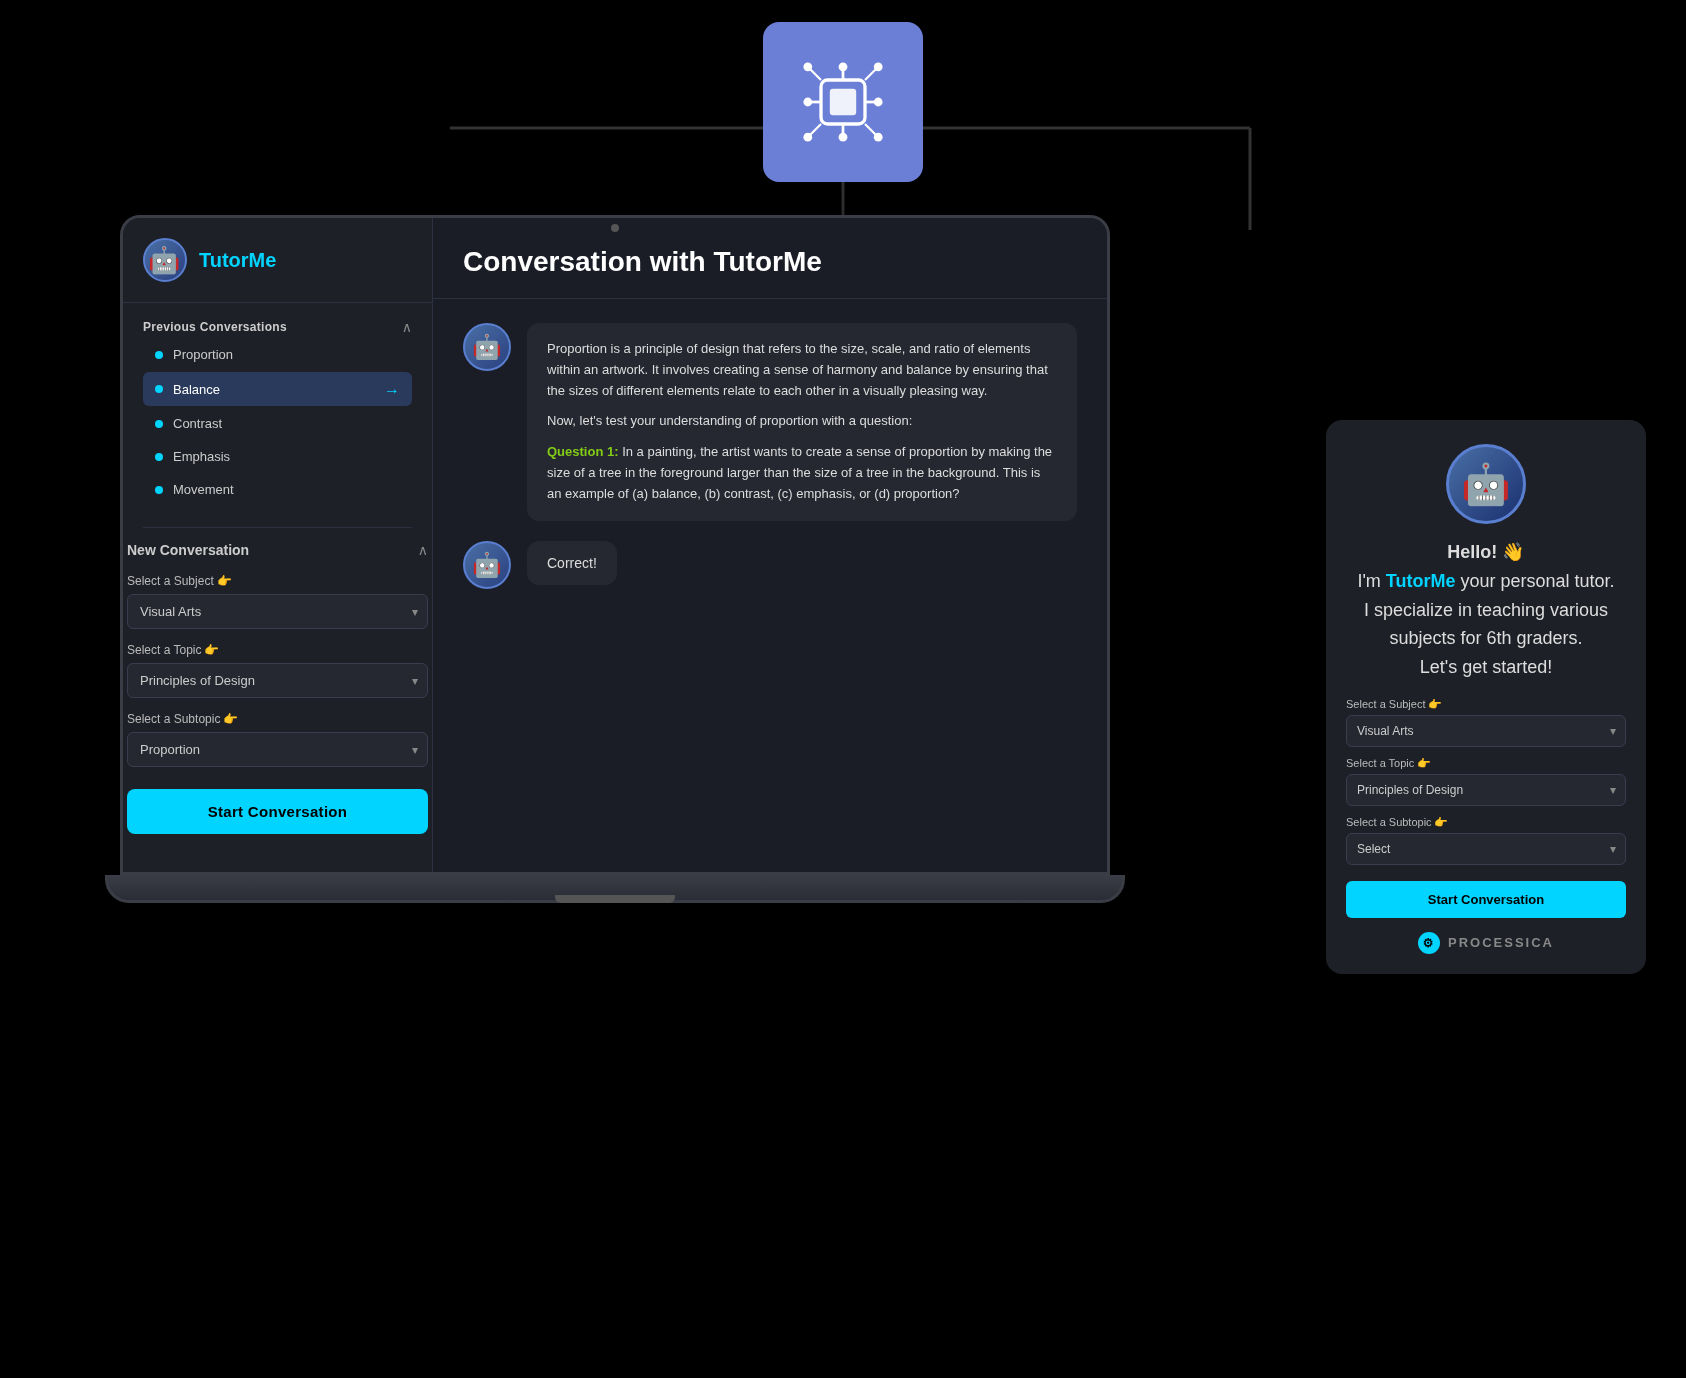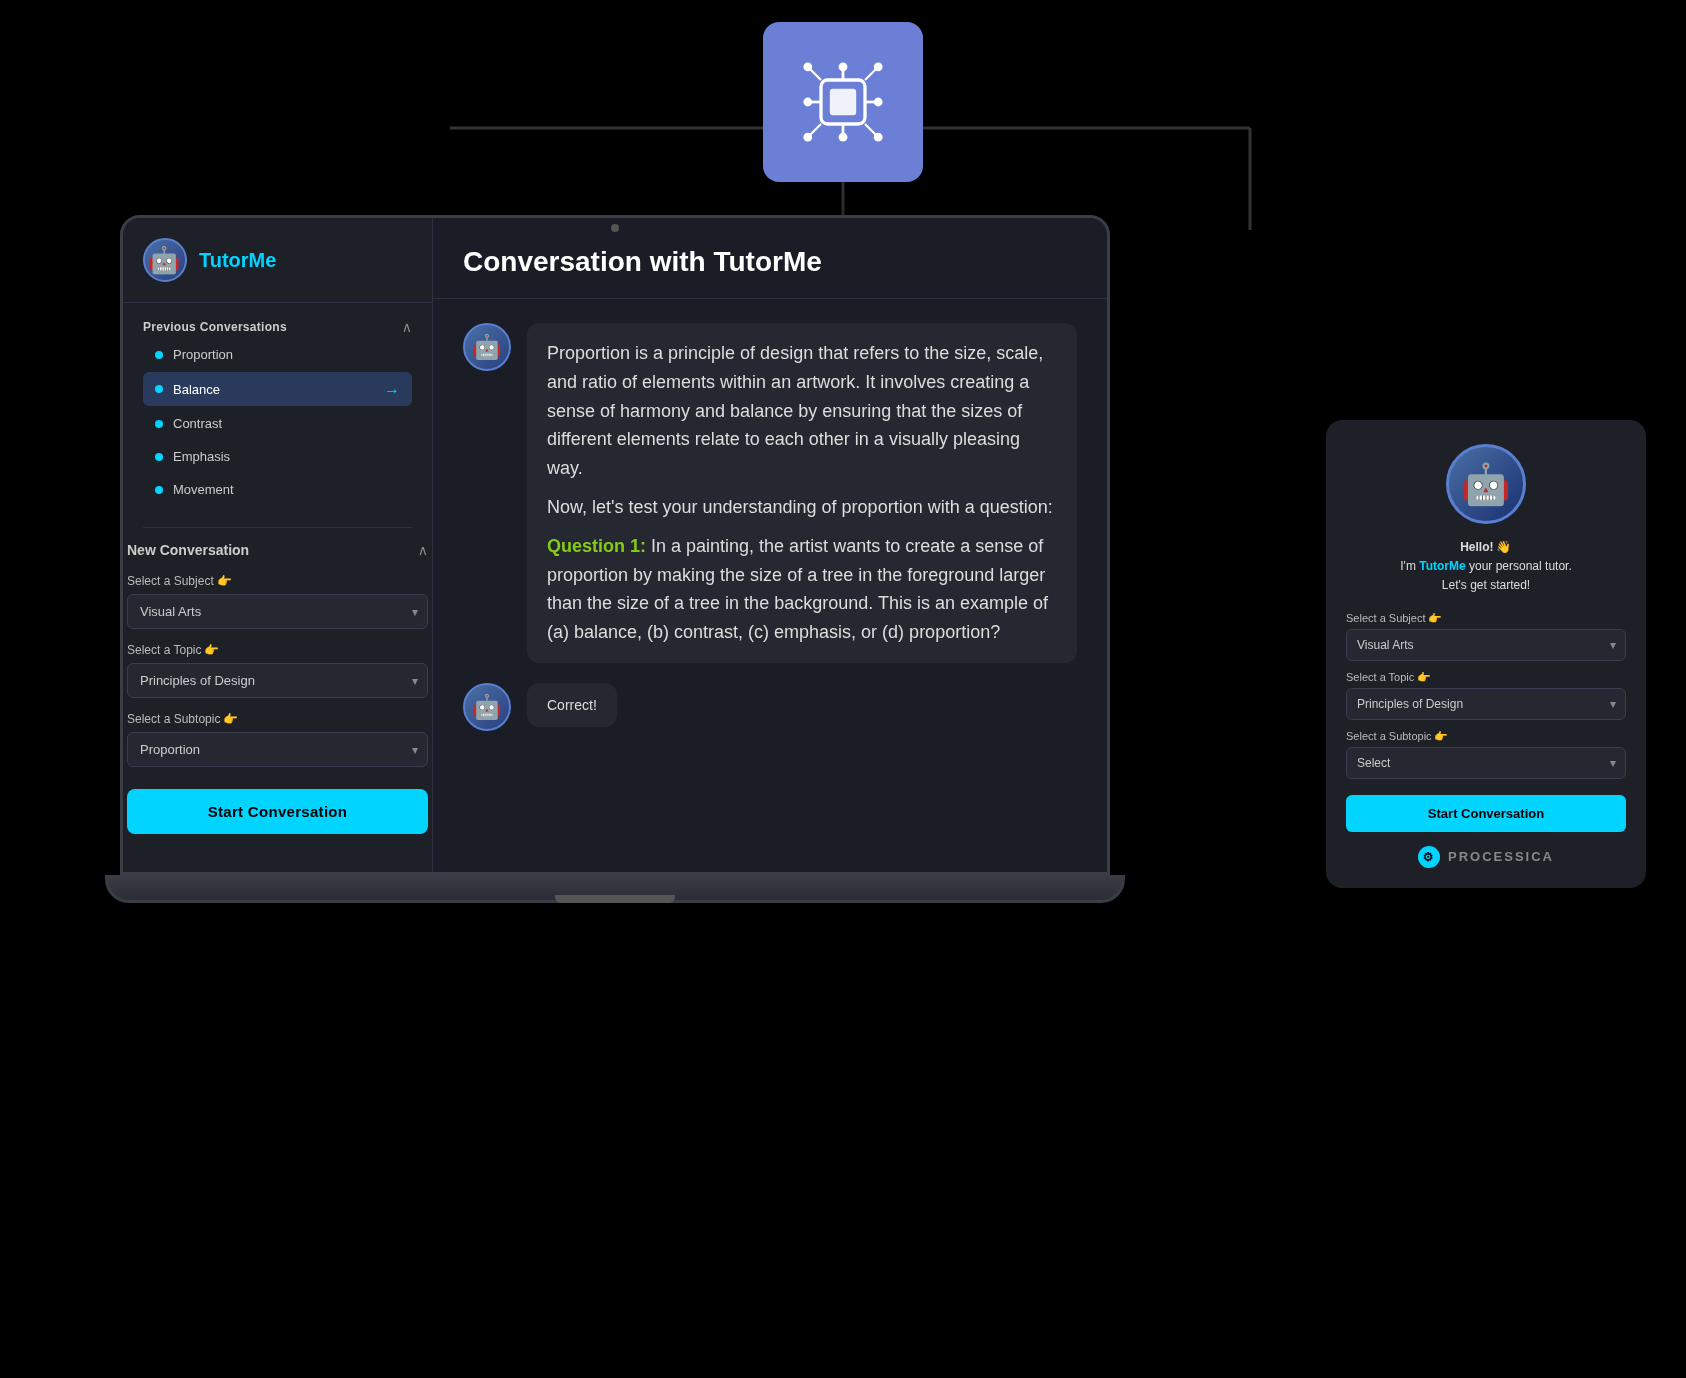--- a/index.html
+++ b/index.html
@@ -307,21 +307,21 @@
       flex-shrink: 0;
       border: 2px solid #5a7fd0;
       overflow: hidden;
     }
 
     .message-bubble {
       background: #252830;
       border-radius: 12px;
       padding: 16px 20px;
       color: #ddd;
-      font-size: 18px;
+      font-size: 13px;
       line-height: 1.6;
       max-width: 580px;
     }
 
     .message-bubble p + p {
       margin-top: 10px;
     }
 
     .message-bubble .question {
       margin-top: 10px;
@@ -362,21 +362,21 @@
       align-items: center;
       justify-content: center;
       font-size: 40px;
       margin: 0 auto 14px;
       border: 3px solid #5a7fd0;
     }
 
     .mobile-greeting {
       text-align: center;
       color: #ddd;
-      font-size: 12px;
+      font-size: 18px;
       line-height: 1.6;
       margin-bottom: 16px;
     }
 
     .mobile-greeting .tutorname {
       color: #00d4ff;
       font-weight: 700;
     }
 
     .mobile-field-label {
@@ -629,20 +629,21 @@
       <span style="font-size:40px;">🤖</span>
     </div>
 
     <div class="mobile-greeting">
       <div><strong>Hello! 👋</strong></div>
       <div>
         <span>I'm </span>
         <span class="tutorname" style="color:#00d4ff;font-weight:700;">TutorMe</span>
         <span> your personal tutor.</span>
       </div>
+      <div>I specialize in teaching various subjects for 6th graders.</div>
       <div>Let's get started!</div>
     </div>
 
     <div class="mobile-field-group">
       <div class="mobile-field-label">Select a Subject 👉</div>
       <div class="select-wrapper">
         <select class="mobile-select">
           <option>Visual Arts</option>
           <option>Mathematics</option>
         </select>

